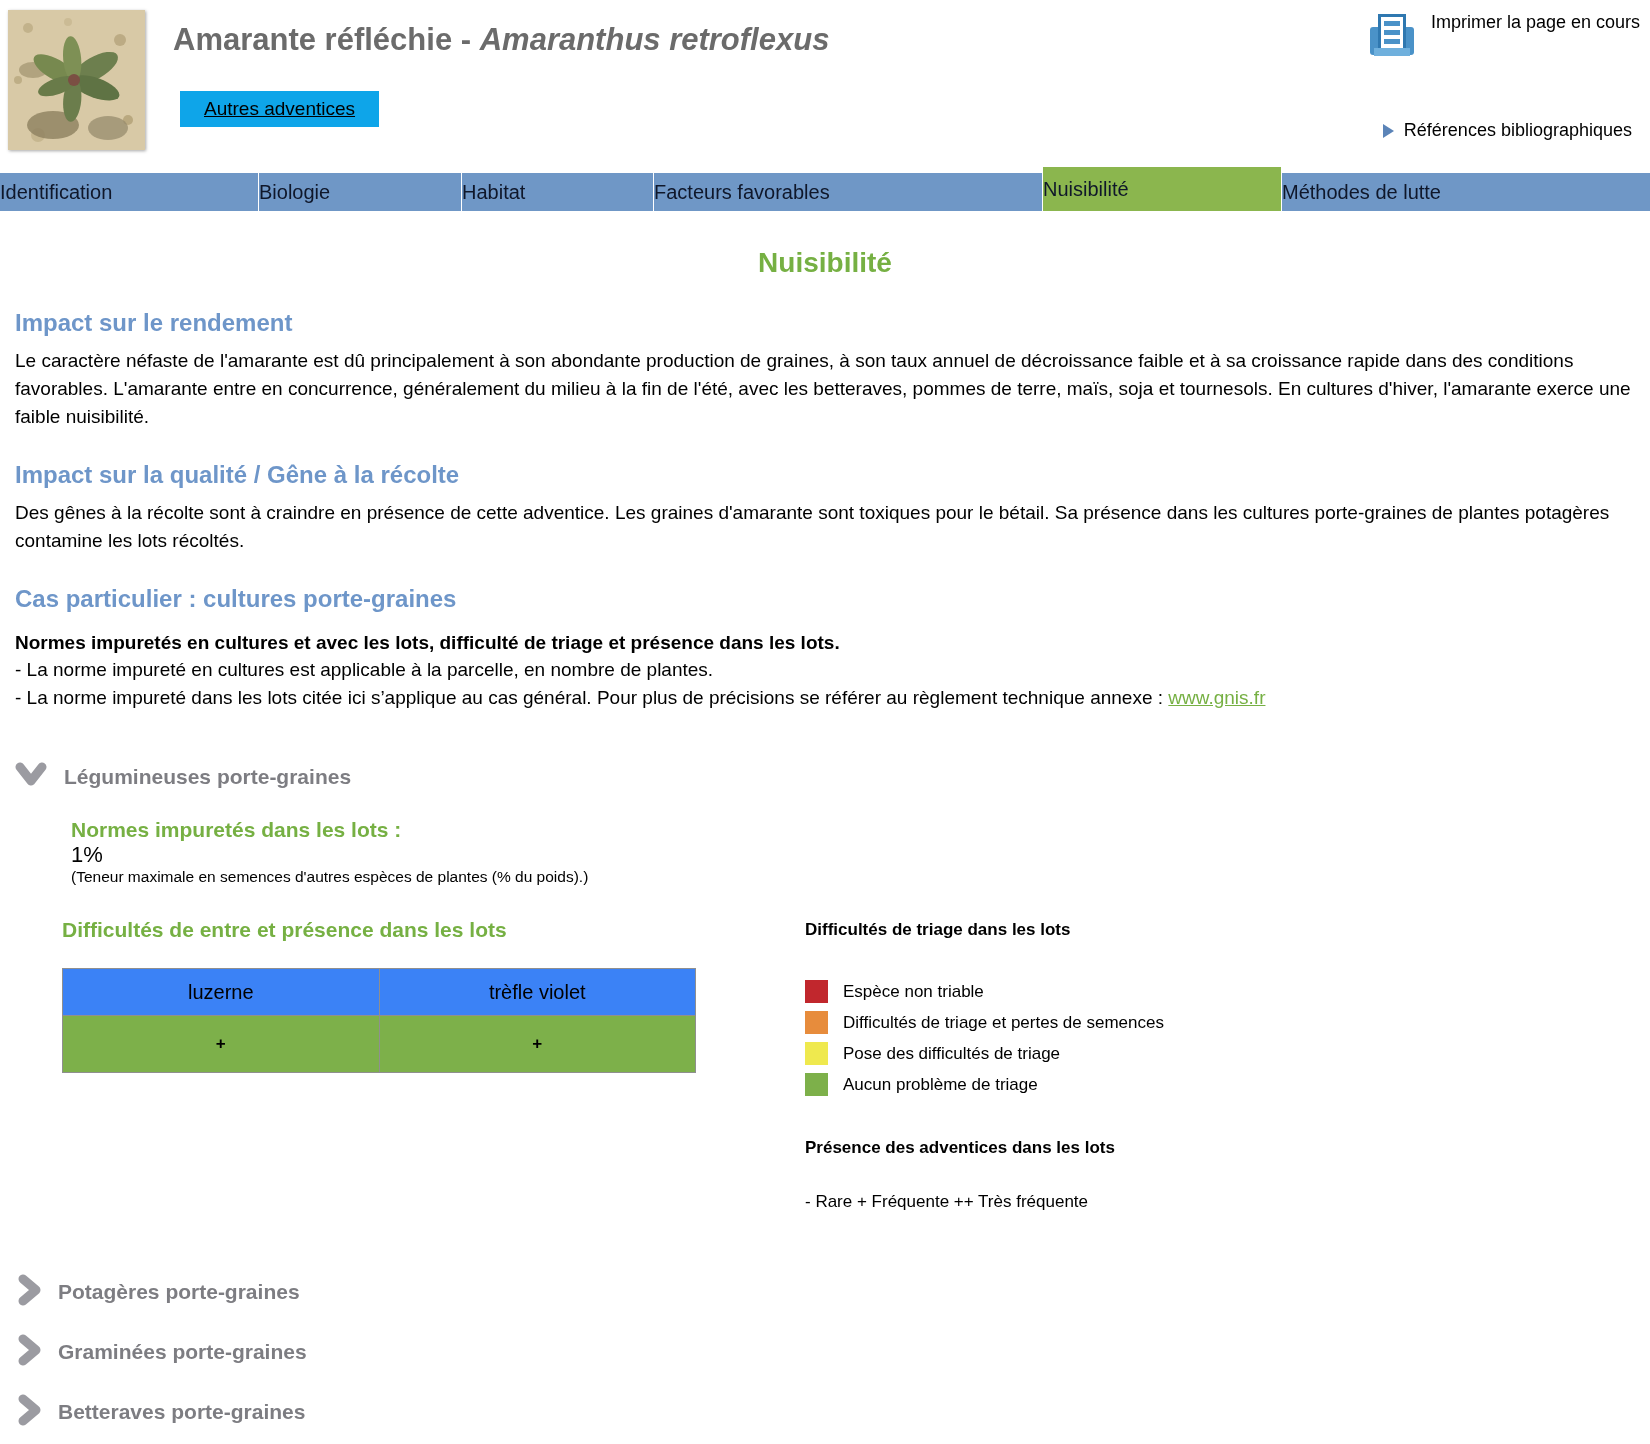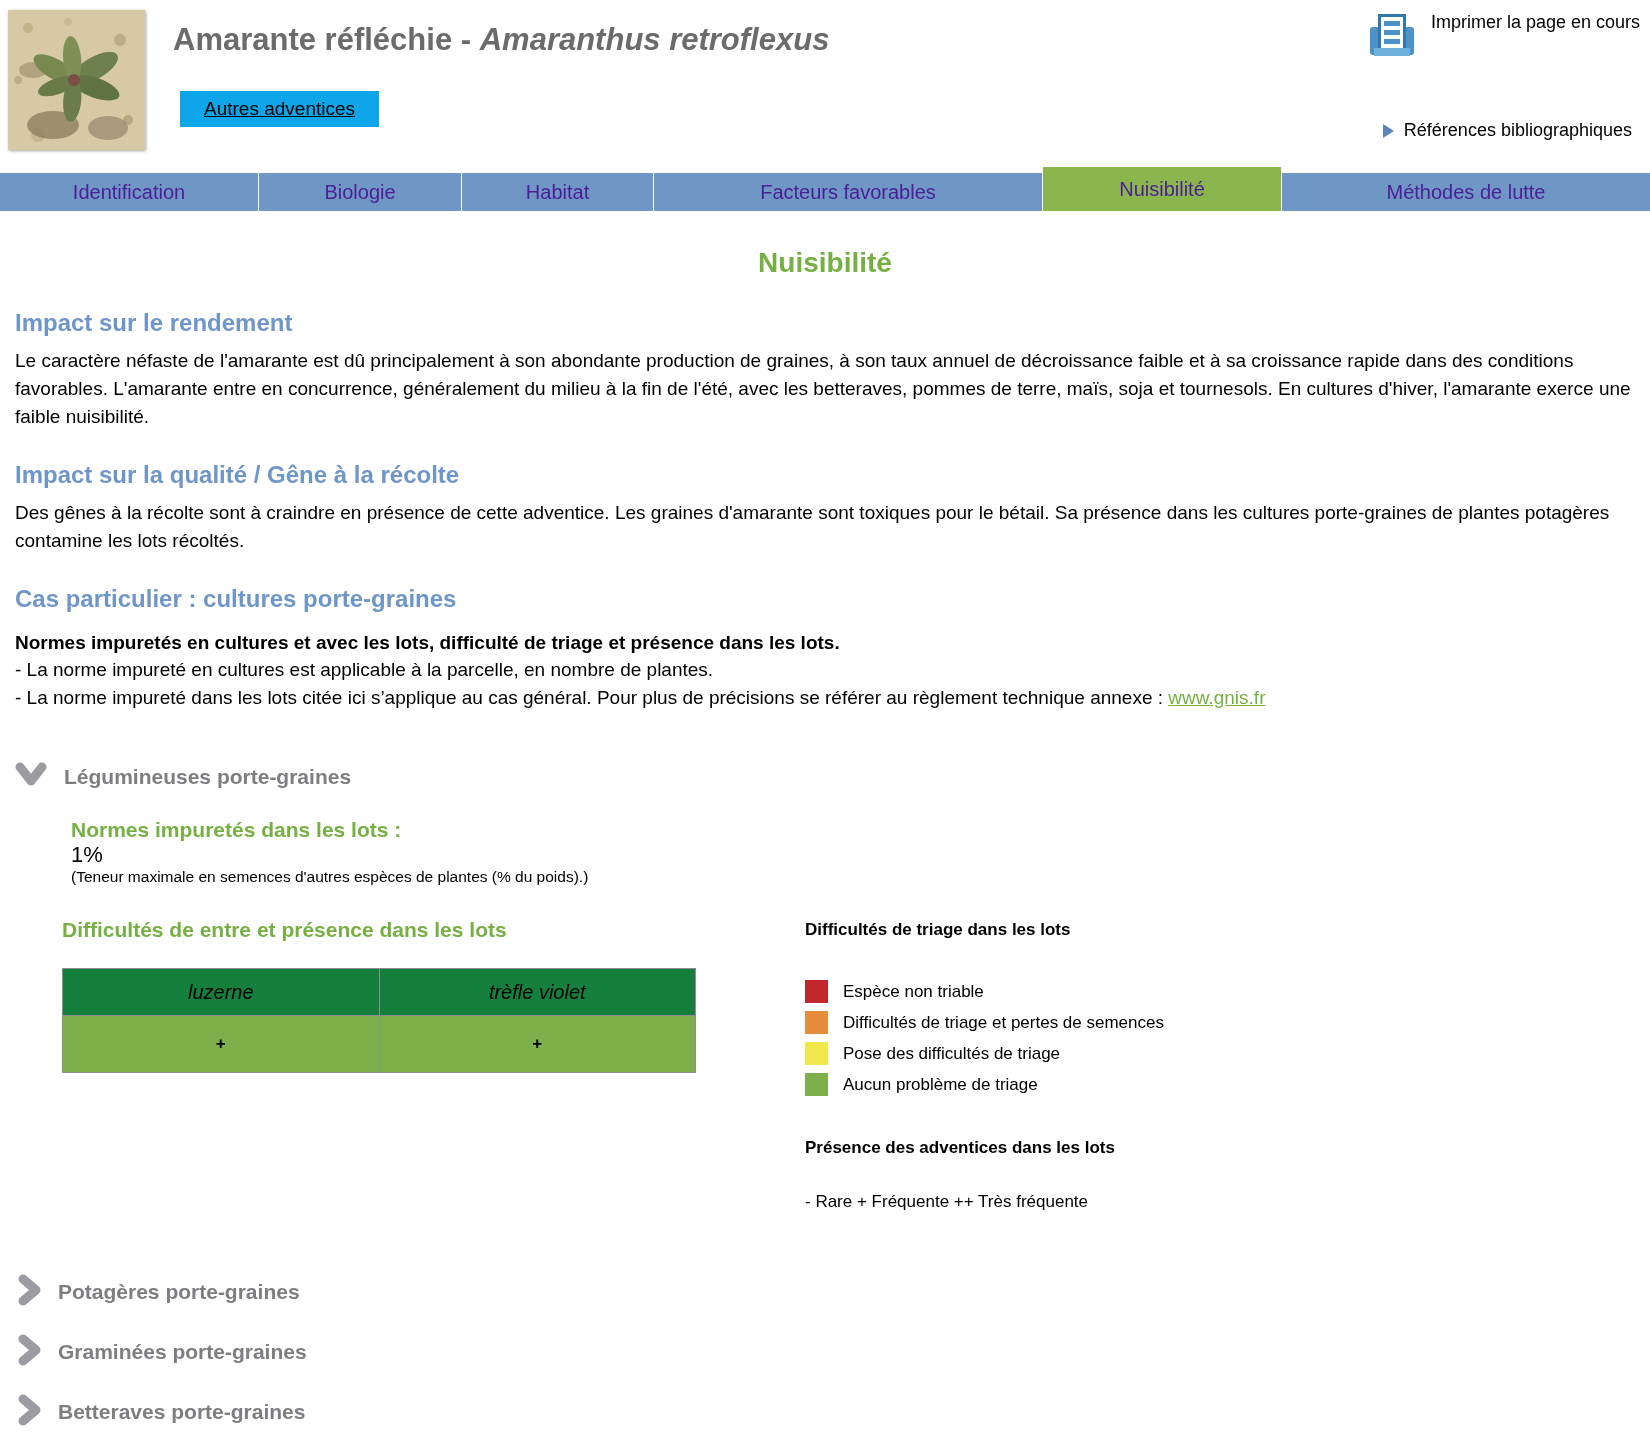--- a/index.html
+++ b/index.html
@@ -43,22 +43,22 @@
     border-top:7px solid transparent;
     border-bottom:7px solid transparent;
   }
   .refs-label { font-size:18px; color:#000; }
   
   .nav {
     display:flex; align-items:flex-end; gap:1px;
     height:44px; width:1650px;
   }
   .tab {
-    background:#6f97c6; color:#4c1d95;
-    font-size:20px; text-align:center;
+    background:#6f97c6; color:#0f172a;
+    font-size:20px; text-align:left;
     height:38px; line-height:38px;
     cursor:pointer; white-space:nowrap; overflow:hidden;
   }
   .tab.active {
     background:#8bb64e; height:44px; line-height:44px;
   }
   .tw0{width:258px}.tw1{width:202px}.tw2{width:191px}.tw3{width:388px}.tw4{width:238px}.tw5{width:368px}
   
   .main { padding:0 15px; }
   .page-heading {
@@ -88,23 +88,23 @@
   .normes-note { font-size:15.5px; color:#000; margin-left:6px; }
   .two-col { display:flex; margin-top:32px; }
   .col-left { width:745px; }
   .table-heading { margin-left:47px; color:#76b043; font-weight:bold; font-size:21px; }
   .triage-table {
     margin-left:47px; margin-top:26px;
     border-collapse:collapse; width:634px;
     border:1px solid #8f8f8f;
   }
   .triage-table th {
-    background:#15803d; border:1px solid #8f8f8f;
+    background:#3b82f6; border:1px solid #8f8f8f;
     font-size:20px; font-weight:normal;
-    height:47px; width:317px; text-align:center;font-style:italic;
+    height:47px; width:317px; text-align:center;
   }
   .triage-table td {
     background:#7db04a; border:1px solid #8f8f8f;
     font-size:17px; font-weight:bold; color:#000;
     height:57px; text-align:center;
   }
   
   .legend { padding-left:45px; padding-top:2px; }
   .legend-head { font-size:17px; font-weight:bold; color:#000; }
   .legend-items { margin-top:40px; }

